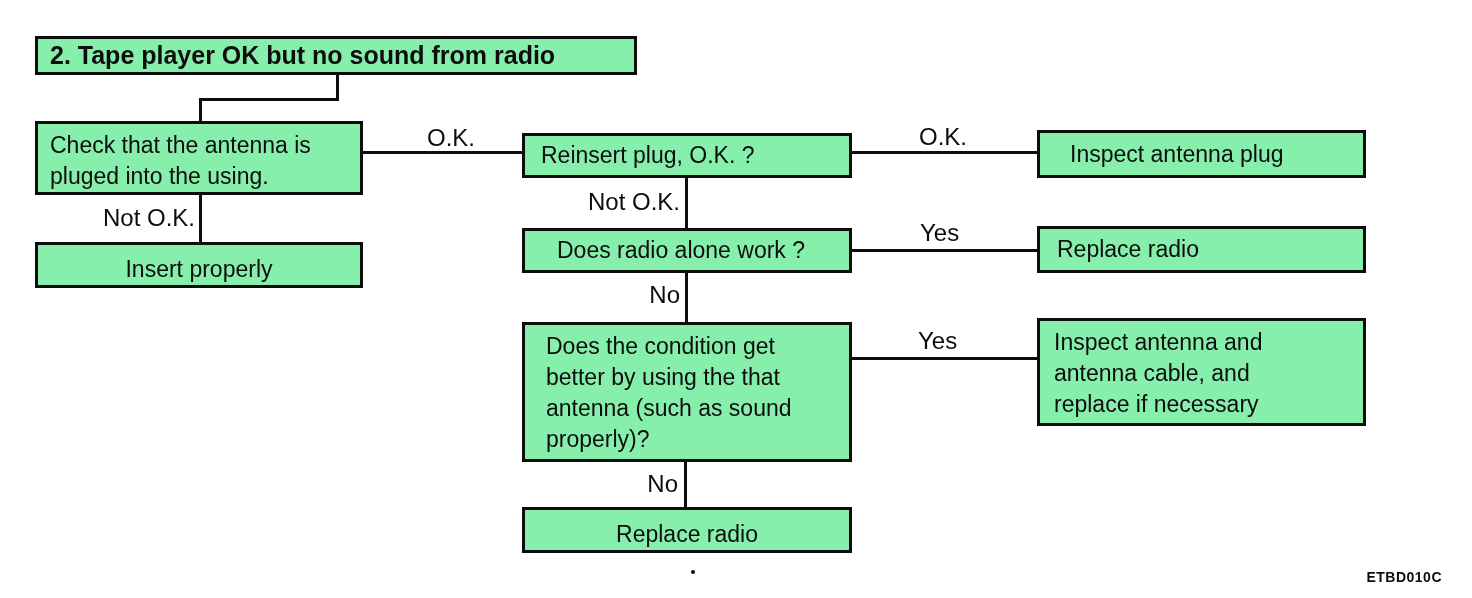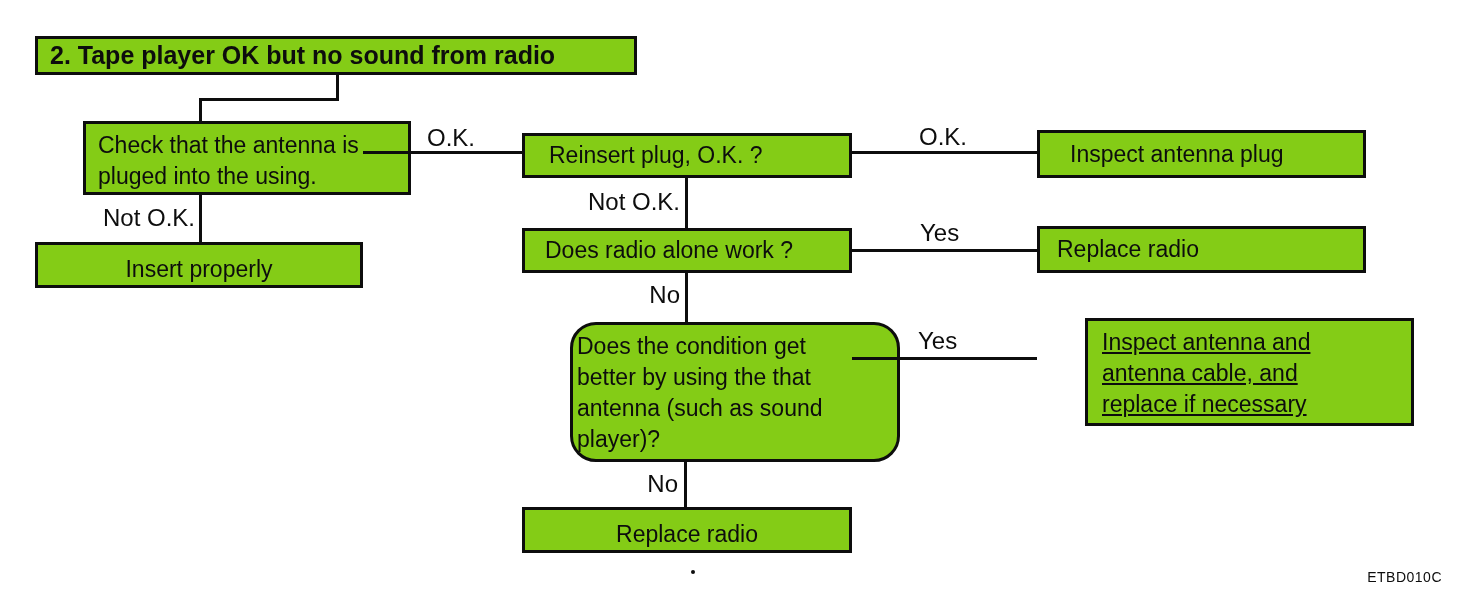--- a/index.html
+++ b/index.html
@@ -9,42 +9,42 @@
     height: 598px;
     background: #ffffff;
     font-family: "Liberation Sans", "DejaVu Sans", sans-serif;
     color: #0d0d0d;
     overflow: hidden;
   }
   .box {
     position: absolute;
     box-sizing: border-box;
     border: 3px solid #0d0d0d;
-    background: #84cc16;
+    background: #86efac;
     font-size: 23px;
     line-height: 31px;
     white-space: nowrap;
   }
   .box.center { display: flex; align-items: flex-end; justify-content: center; }
   .box.vcenter { display: flex; align-items: center; }
   .box.title { font-weight: bold; font-size: 25px; }
-  .multiline { padding: 6px 12px 0 12px; margin-left: 48px; }
+  .multiline { padding: 6px 12px 0 12px; }
   .hline, .vline { position: absolute; background: #0d0d0d; }
   .edge-label {
     position: absolute;
     font-size: 24px;
     line-height: 24px;
     white-space: nowrap;
   }
   .edge-label.right { text-align: right; }
   .edge-label.center { text-align: center; }
   .doc-code {
     position: absolute;
     font-size: 14px;
-    font-weight: normal;
+    font-weight: bold;
     letter-spacing: 0.5px;
     text-align: right;
   }
   .dot {
     position: absolute;
     width: 4px; height: 4px;
     background: #0d0d0d;
     border-radius: 50%;
   }
 </style>
@@ -69,59 +69,59 @@
   <div class="edge-label center" style="left:420px; top:126px; width:62px;">O.K.</div>
   <div class="hline" style="left:363px; top:151px; width:159px; height:3px;"></div>
 
   <div class="vline" style="left:199px; top:195px; width:3px; height:48px;"></div>
   <div class="edge-label right" style="left:90px; top:206px; width:105px;">Not O.K.</div>
 
   <div class="box center" style="left:35px; top:242px; width:328px; height:46px;">
     <span>Insert properly</span>
   </div>
 
-  <div class="box vcenter" style="left:522px; top:133px; width:330px; height:45px; padding-left:24px;">
+  <div class="box vcenter" style="left:522px; top:133px; width:330px; height:45px; padding-left:16px;">
     <span>Reinsert plug, O.K. ?</span>
   </div>
 
   <div class="edge-label center" style="left:912px; top:125px; width:62px;">O.K.</div>
   <div class="hline" style="left:852px; top:151px; width:185px; height:3px;"></div>
 
   <div class="box vcenter" style="left:1037px; top:130px; width:329px; height:48px; padding-left:30px;">
     <span>Inspect antenna plug</span>
   </div>
 
   <div class="vline" style="left:685px; top:178px; width:3px; height:51px;"></div>
   <div class="edge-label right" style="left:575px; top:190px; width:105px;">Not O.K.</div>
 
-  <div class="box vcenter" style="left:522px; top:228px; width:330px; height:45px; padding-left:20px;">
+  <div class="box vcenter" style="left:522px; top:228px; width:330px; height:45px; padding-left:32px;">
     <span>Does radio alone work ?</span>
   </div>
 
   <div class="edge-label" style="left:920px; top:221px; width:55px;">Yes</div>
   <div class="hline" style="left:852px; top:249px; width:185px; height:3px;"></div>
 
   <div class="box vcenter" style="left:1037px; top:226px; width:329px; height:47px; padding-left:17px;">
     <span>Replace radio</span>
   </div>
 
   <div class="vline" style="left:685px; top:273px; width:3px; height:50px;"></div>
   <div class="edge-label right" style="left:630px; top:283px; width:50px;">No</div>
 
-  <div class="box multiline" style="left:522px; top:322px; width:330px; height:140px; padding-left:4px;border-radius:26px;">
+  <div class="box multiline" style="left:522px; top:322px; width:330px; height:140px; padding-left:21px;">
     <div>Does the condition get</div>
     <div>better by using the that</div>
     <div>antenna (such as sound</div>
-    <div>player)?</div>
+    <div>properly)?</div>
   </div>
 
   <div class="edge-label" style="left:918px; top:329px; width:55px;">Yes</div>
   <div class="hline" style="left:852px; top:357px; width:185px; height:3px;"></div>
 
-  <div class="box multiline" style="left:1037px; top:318px; width:329px; height:108px; padding-left:14px;text-decoration:underline;">
+  <div class="box multiline" style="left:1037px; top:318px; width:329px; height:108px; padding-left:14px;">
     <div>Inspect antenna and</div>
     <div>antenna cable, and</div>
     <div>replace if necessary</div>
   </div>
 
   <div class="vline" style="left:684px; top:462px; width:3px; height:46px;"></div>
   <div class="edge-label right" style="left:628px; top:472px; width:50px;">No</div>
 
   <div class="box center" style="left:522px; top:507px; width:330px; height:46px;">
     <span>Replace radio</span>

